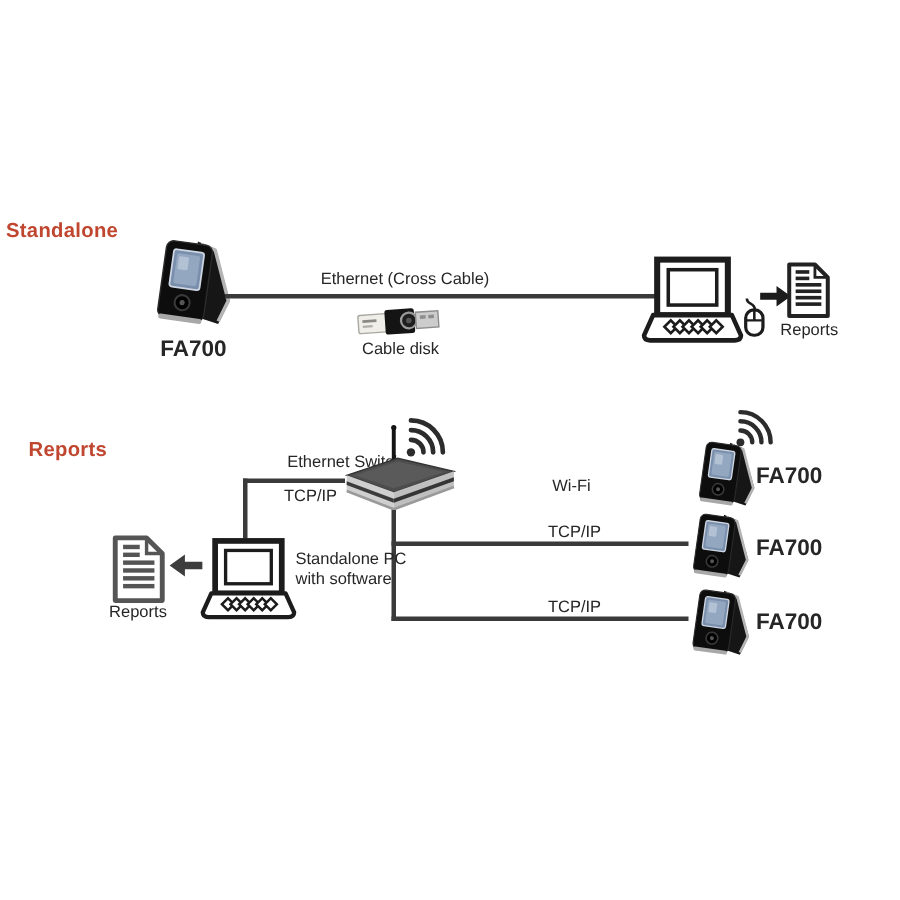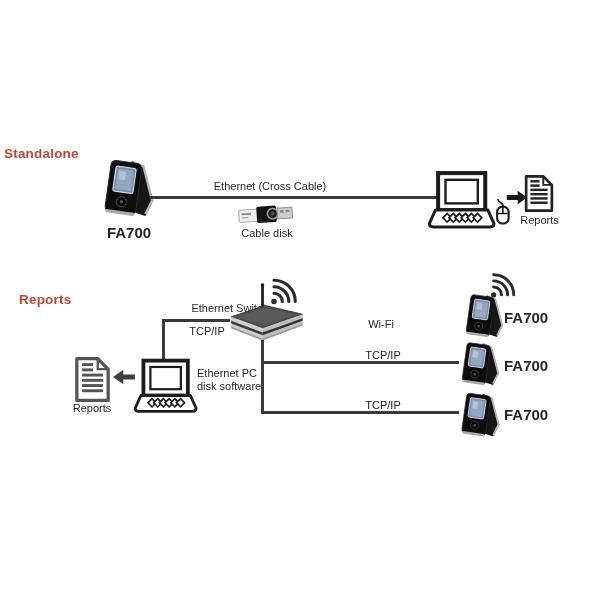--- a/index.html
+++ b/index.html
@@ -165,22 +165,22 @@
       <use href="#sym-doc"></use>
     </svg>
   <div class="abs lbl center" style="left:64px;top:402px;width:56px;">Reports</div>
   <svg class="abs icon arrow-gray" style="left:112px;top:369px;transform:scaleX(-1);" width="24" height="16">
       <use href="#sym-arrow"></use>
     </svg>
   <svg class="abs icon" style="left:132px;top:355px;" width="66" height="62">
       <use href="#sym-laptop"></use>
     </svg>
   <div class="abs" style="left:197px;top:367px;line-height:1.2;">
-    <div class="lbl">Ethernet PC</div>
-    <div class="lbl">disk software</div>
+    <div class="lbl">Standalone PC</div>
+    <div class="lbl">with software</div>
   </div>
 
   <div class="abs lbl center" style="left:341px;top:298px;width:80px;margin-top:20px;">Wi-Fi</div>
   <svg class="abs icon wifi" style="left:484px;top:266px;" width="42" height="35">
       <use href="#sym-wifi"></use>
     </svg>
   <svg class="abs icon" style="left:462px;top:293px;" width="45" height="47">
       <use href="#sym-fa700"></use>
     </svg>
   <div class="abs dev-lbl" style="left:504px;top:309px;">FA700</div>

